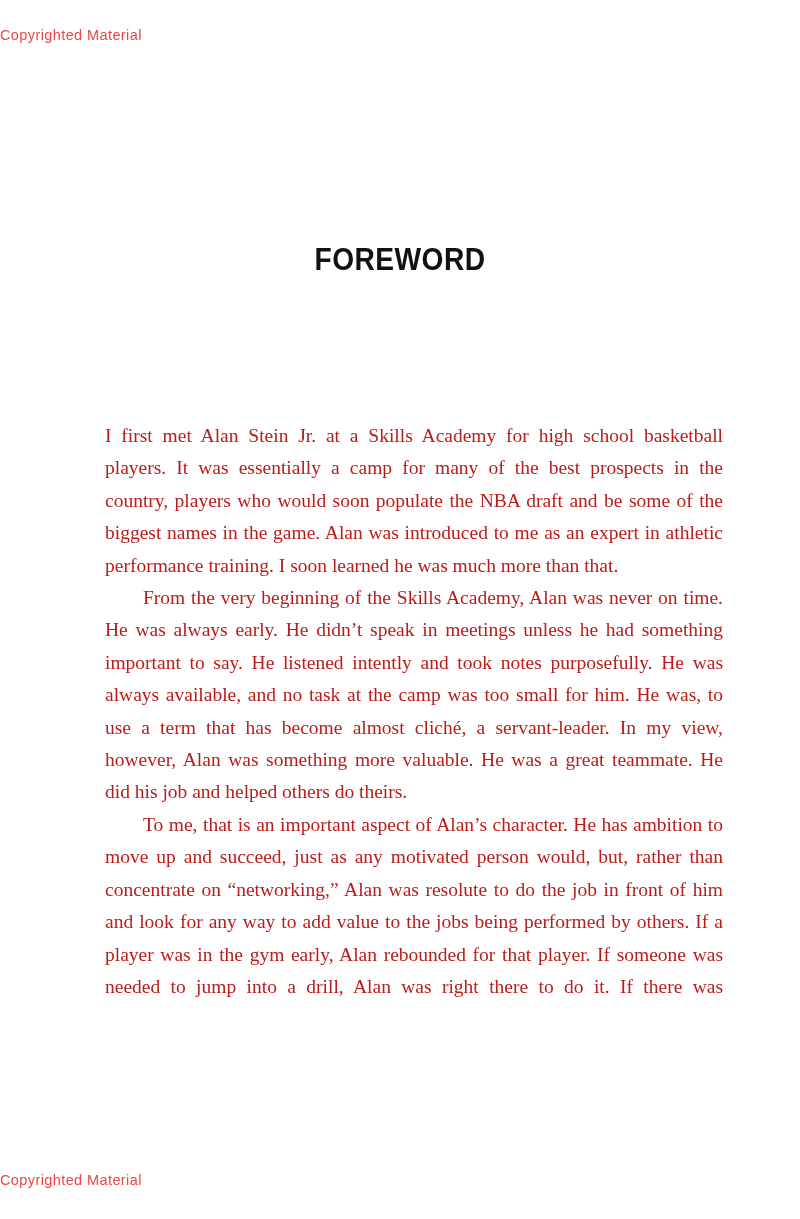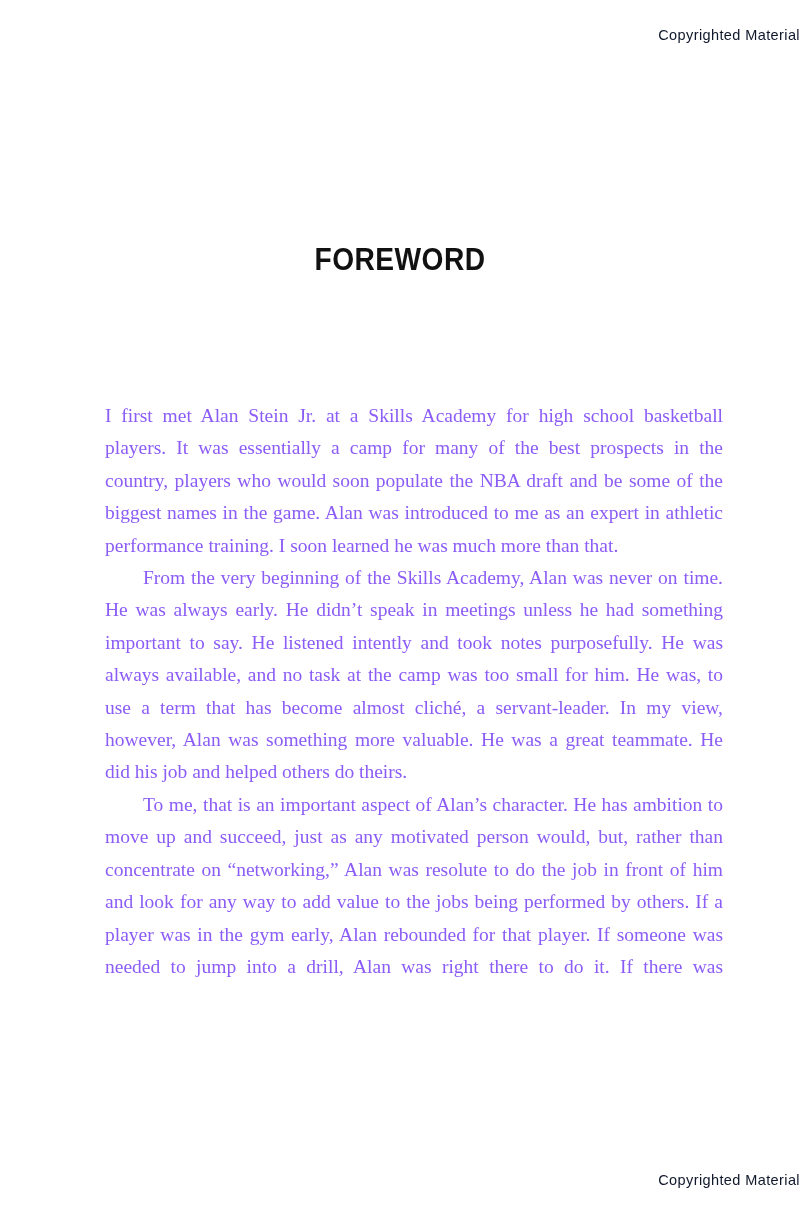--- a/index.html
+++ b/index.html
@@ -12,25 +12,25 @@
     width: 800px;
     height: 1219px;
     background: #ffffff;
     overflow: hidden;
     font-family: "Liberation Serif", serif;
   }
   .copyright-notice {
     position: absolute;
     left: 0;
     width: 100%;
-    text-align: right;
+    text-align: left;
     font-family: "Liberation Sans", sans-serif;
     font-size: 14.5px;
     letter-spacing: 0.4px;
-    color: #0f172a;
+    color: #ef4444;
     font-weight: 400;
   }
   .copyright-notice.top { top: 27px; }
   .copyright-notice.bottom { top: 1172px; }
 
   .chapter-title {
     position: absolute;
     top: 241px;
     left: 0;
     width: 100%;
@@ -38,24 +38,24 @@
     font-family: "Liberation Sans", sans-serif;
     font-weight: 700;
     font-size: 32px;
     letter-spacing: 0.5px;
     color: #111111;
     transform: scaleX(0.88);
   }
 
   .body-text {
     position: absolute;
-    top: 400px;
+    top: 420px;
     left: 105px;
     width: 618px;
-    color: #8b5cf6;
+    color: #b91c1c;
     font-size: 19.5px;
     line-height: 32.4px;
     text-align: justify;
     text-justify: inter-word;
   }
   .body-text p {
     margin: 0;
   }
   .body-text p.indented {
     text-indent: 38px;

